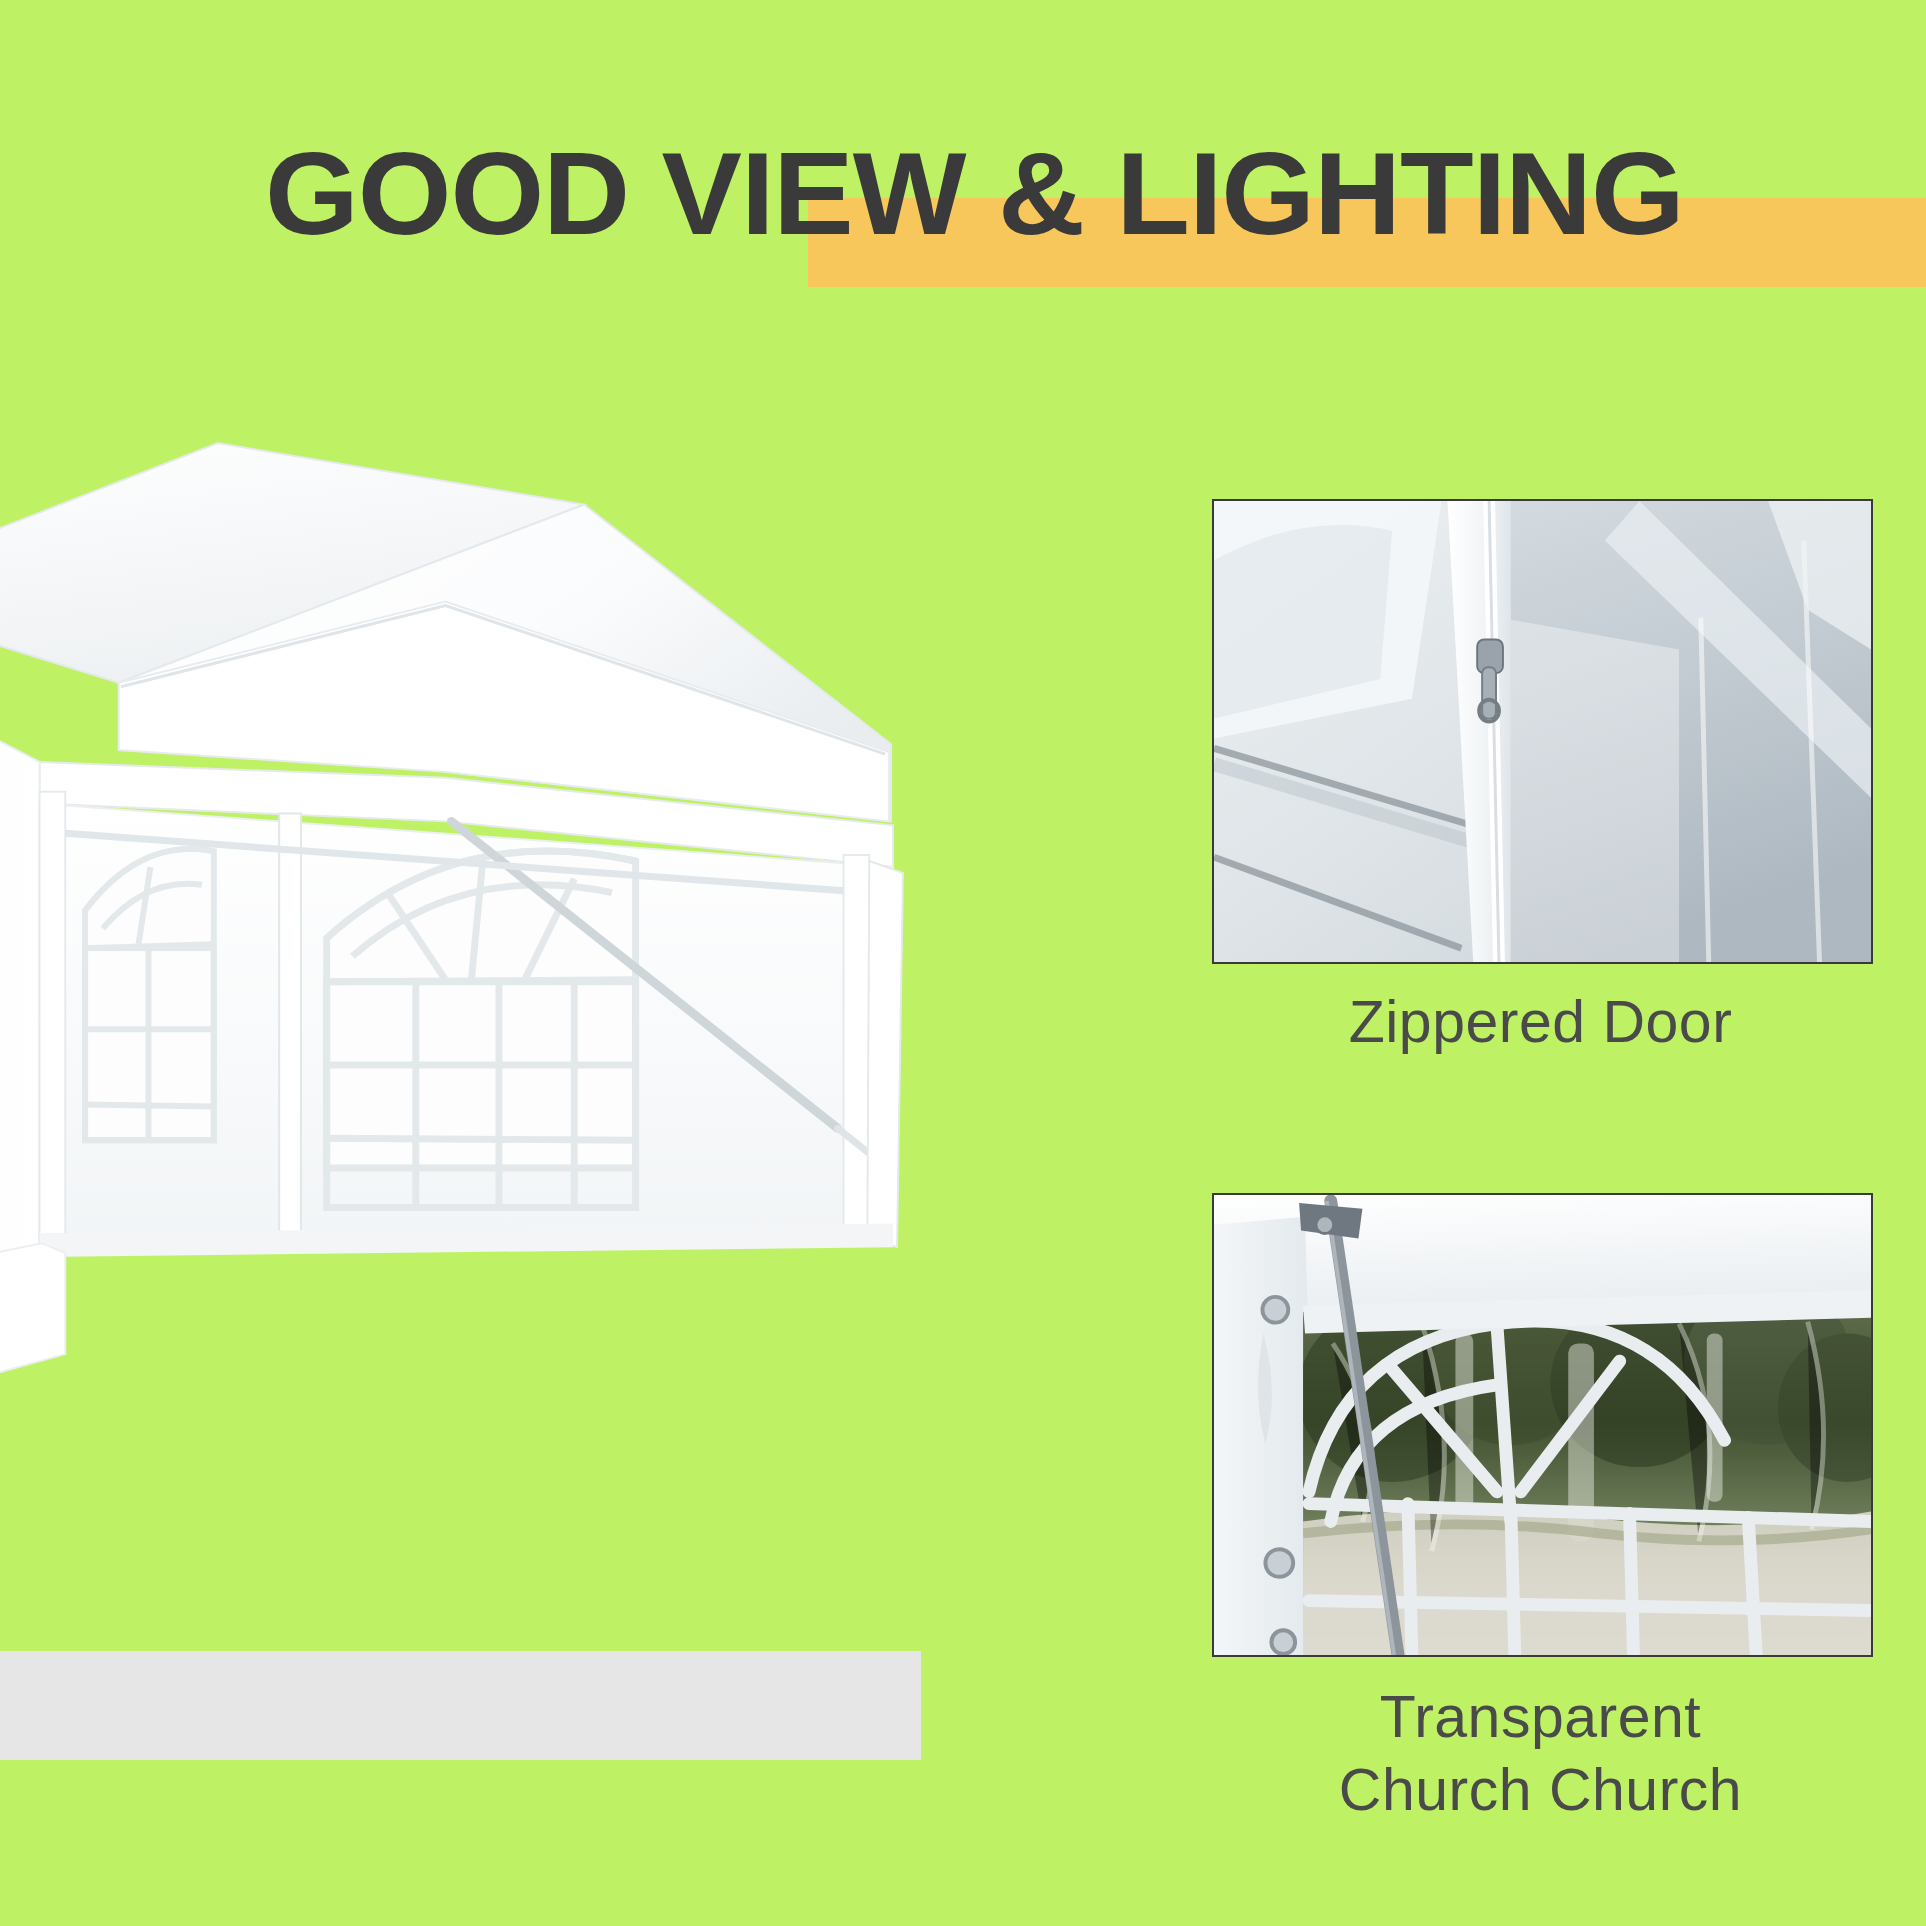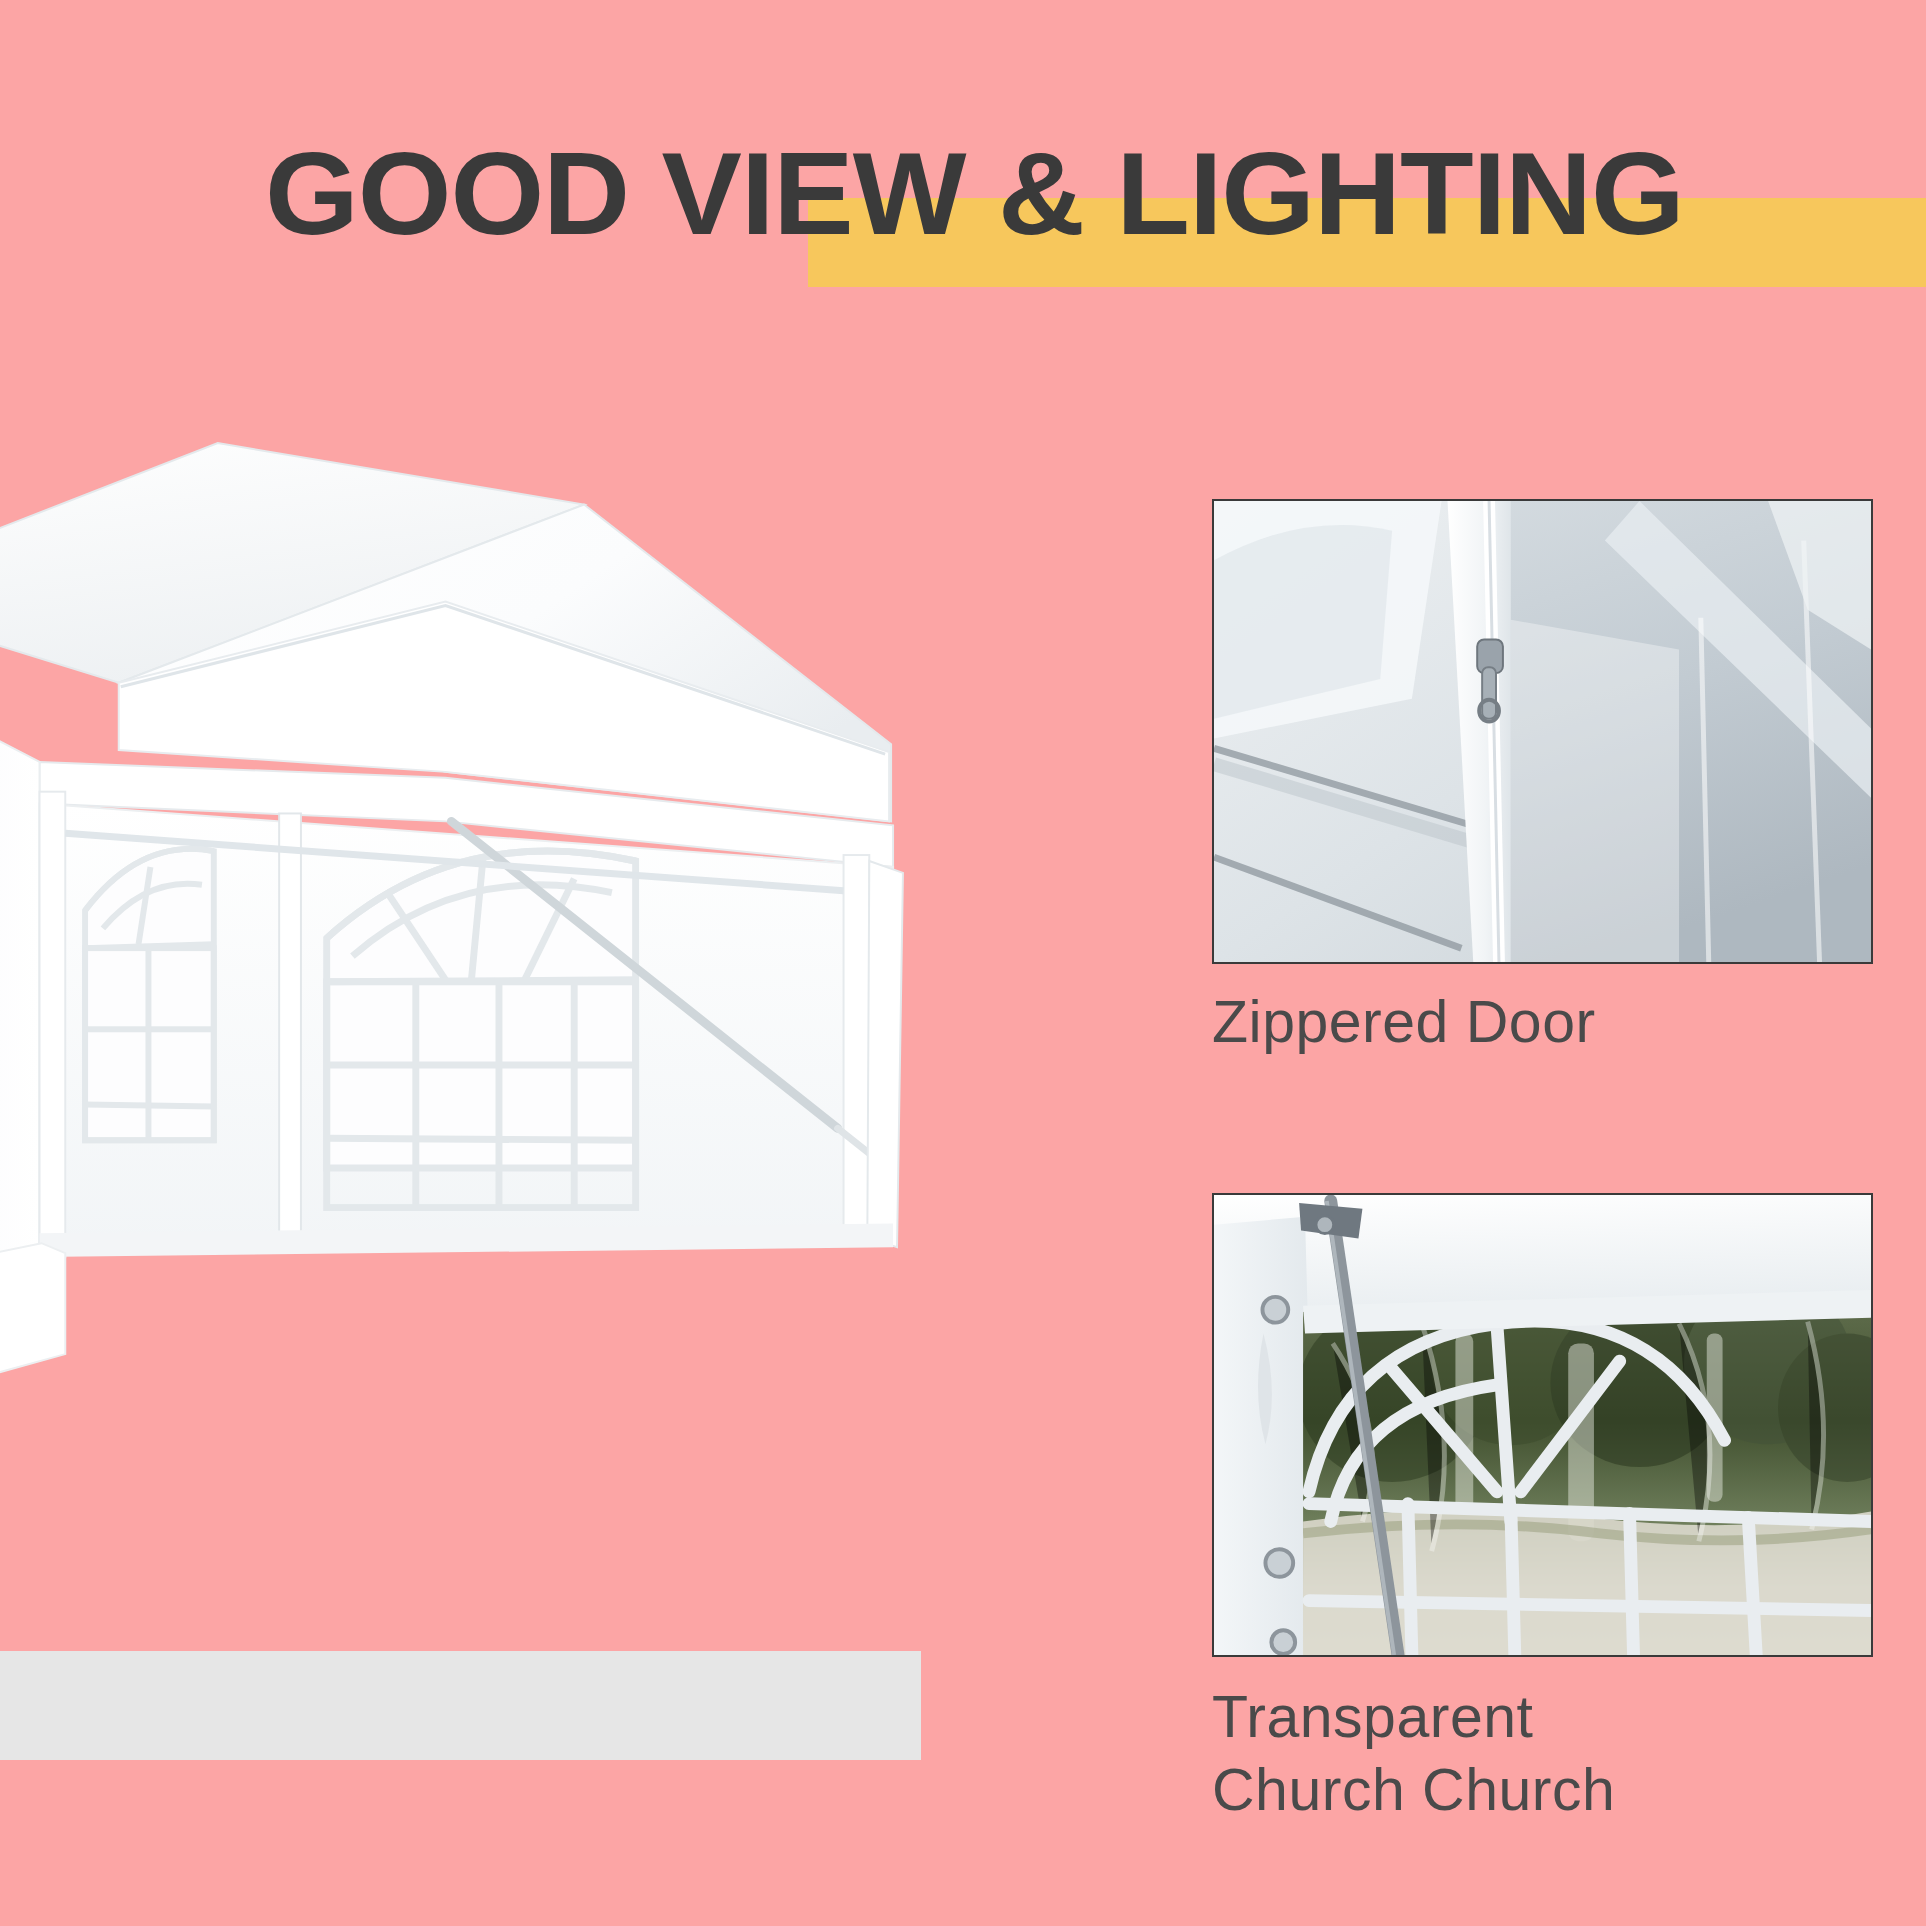--- a/index.html
+++ b/index.html
@@ -2,21 +2,21 @@
 <html><head>
 <meta charset="utf-8">
 <style>
   html,body{margin:0;padding:0;}
   body{
     width:1927px;height:1927px;
     background:#ffffff;
     font-family:"Liberation Sans", sans-serif;
     overflow:hidden;position:relative;
   }
-  .canvas{position:absolute;inset:0;width:1927px;height:1927px;background:#fca5a5;}
+  .canvas{position:absolute;inset:0;width:1927px;height:1927px;background:#bef264;}
 
   
   .accent-bar{
     position:absolute;left:808px;top:198px;width:1119px;height:89px;
     background:#f7c75c;
   }
   .title{
     position:absolute;left:265px;top:135px;
     font-size:117px;line-height:117px;
     font-weight:700;letter-spacing:-1px;
@@ -42,21 +42,21 @@
     position:absolute;
     border:2px solid #3a3a3a;
     overflow:hidden;
     background:#cfd6da;
   }
   .photo-frame svg{display:block;width:100%;height:100%;}
 
   .caption{
     position:absolute;
     width:657px;
-    text-align:left;
+    text-align:center;
     color:#4a4a4a;
     font-size:59px;
     line-height:73px;
     font-weight:400;
     letter-spacing:0.5px;
   }
 
   #panel-top .photo-frame{left:1212px;top:499px;width:657px;height:461px;}
   #cap-top{left:1212px;top:986px;}
 

